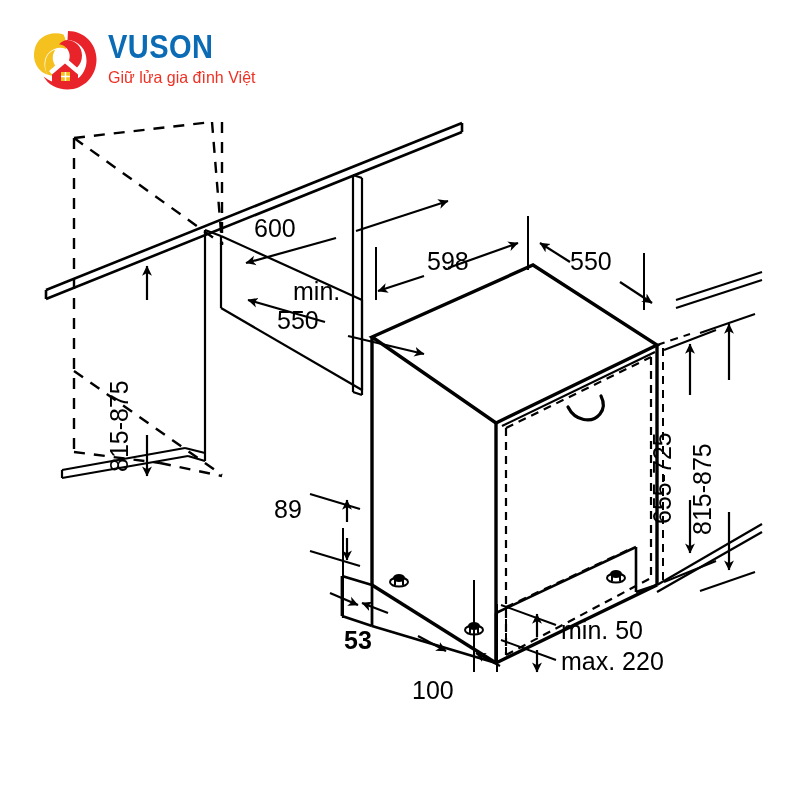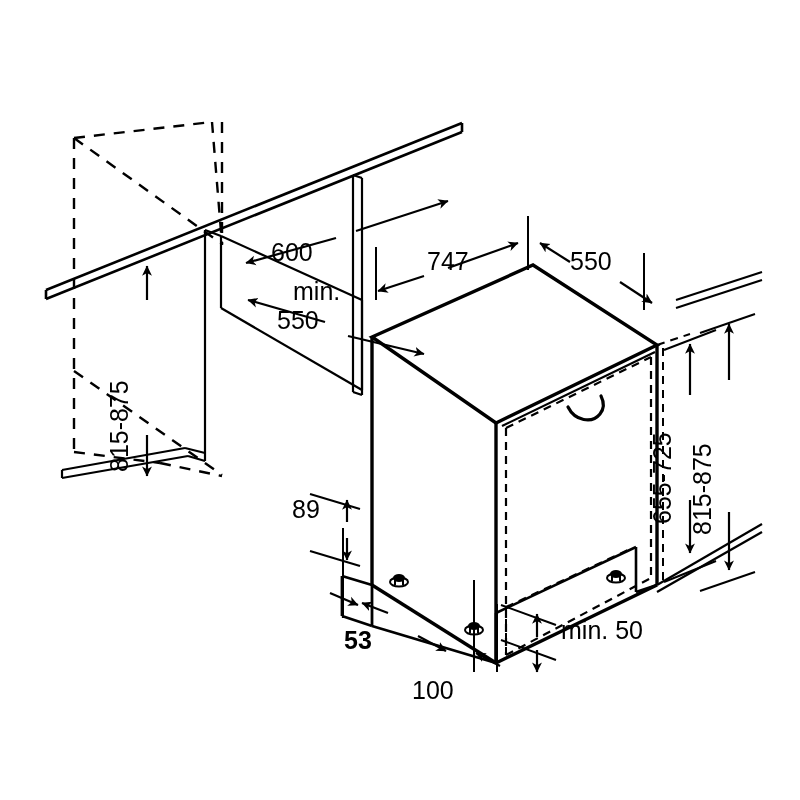--- a/index.html
+++ b/index.html
@@ -253,38 +253,67 @@
 
       <g>
         <path d="M537,637 L537,614" marker-end="url(#ah)"></path>
         <path d="M537,650 L537,672" marker-end="url(#ah)"></path>
         <path d="M501,605 L556,625" stroke-width="2"></path>
         <path d="M501,640 L556,660" stroke-width="2"></path>
       </g>
     </g>
   </svg>
 
-  <div class="dimtext" style="left:271px;top:215px;margin-top:24px;">600</div>
+  <div class="dimtext" style="left:254px;top:215px;">600</div>
 
   <div class="dimtext two-line" style="left:293px;top:277px;">min.</div>
   <div class="dimtext two-line" style="left:277px;top:306px;">550</div>
 
   <div class="dimtext rot" style="left:133px;top:445px;transform:rotate(-90deg);">815-875</div>
 
-  <div class="dimtext" style="left:427px;top:248px;">747</div>
+  <div class="dimtext" style="left:427px;top:248px;">598</div>
 
   <div class="dimtext" style="left:570px;top:248px;">550</div>
 
   <div class="dimtext rot" style="left:676px;top:497px;transform:rotate(-90deg);">655-725</div>
 
   <div class="dimtext rot" style="left:716px;top:508px;transform:rotate(-90deg);">815-875</div>
 
-  <div class="dimtext" style="left:292px;top:496px;">89</div>
+  <div class="dimtext" style="left:274px;top:496px;">89</div>
 
   <div class="dimtext" style="left:344px;top:627px;font-weight:bold;">53</div>
 
   <div class="dimtext" style="left:412px;top:677px;">100</div>
 
   <div class="dimtext" style="left:561px;top:617px;">min. 50</div>
 
-
+  <div class="dimtext" style="left:561px;top:648px;">max. 220</div>
+
+  <div id="logo">
+    <svg id="logo-mark" viewBox="0 0 72 66">
+
+      <path d="M33.5,6.5 C20,2.5 7,9 4.5,22 C2,34.5 9,44 17.5,46.5
+               C13,39.5 13.5,30 19,24.5 C24,19.5 31,18.5 36,21
+               C36.5,15.5 35.5,10 33.5,6.5 Z" fill="#f5c11e"></path>
+      <path d="M17.5,46.5 C23,49 30,48 34,44.5 C29,43 25,39 23.5,34
+               C22,29.5 23,25 25.5,21.8 C21.5,22.5 17.5,26 16,31
+               C14.5,36.5 15,42.5 17.5,46.5 Z" fill="#f5c11e"></path>
+
+      <path d="M38,3 C54,3 66.5,15.5 66.5,31.5 C66.5,48 54,61.5 37.5,61.5
+               C27,61.5 18,56.5 13.5,48.5 C19,53 26,55.5 33,55.5
+               C46.5,55.5 56.5,45.5 56.5,32.5 C56.5,21 48.5,12.5 37.5,12 Z" fill="#e8232a"></path>
+      <path d="M37.5,12 C46,12.5 52,19 52,27.5 C52,37 44.5,44.5 35,44.5
+               C30,44.5 25.5,42.5 22.5,39 C26.5,41 31.5,40.5 35,38
+               C39.5,34.5 41,28 38.5,23 C36.5,19 33,16.5 29,16.5
+               C31.5,13.5 34.5,12 37.5,12 Z" fill="#e8232a"></path>
+
+      <path d="M35,31 L48,42.5 L48,56 L22,56 L22,42.5 Z" fill="#e8232a"></path>
+      <path d="M35,29 L51,43 L48,46.5 L35,35.5 L22,46.5 L19,43 Z" fill="#ffffff"></path>
+      <rect x="31" y="44" width="9" height="9" fill="#f5c11e"></rect>
+      <path d="M35.5,44 L35.5,53 M31,48.5 L40,48.5" stroke="#ffffff" stroke-width="1.4"></path>
+    </svg>
+    <div id="logo-text">
+      <div class="brand" style="color:#0b6cb5;">VUSON</div>
+      <div class="tagline" style="color:#ee3124;">Giữ lửa gia đình Việt</div>
+    </div>
+  </div>
 
 </div>
 
 </body></html>

